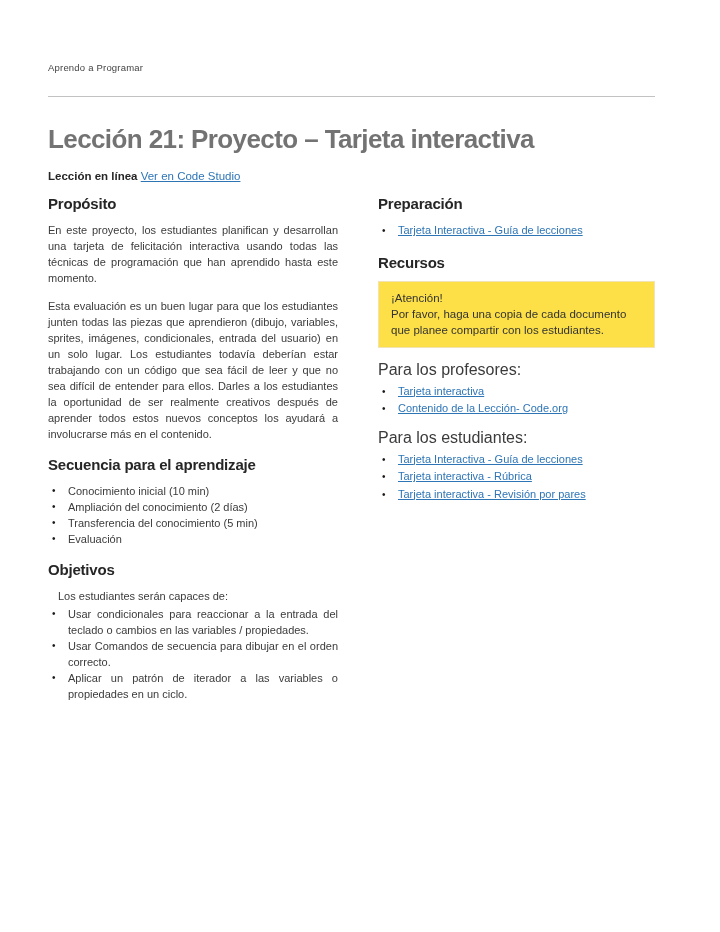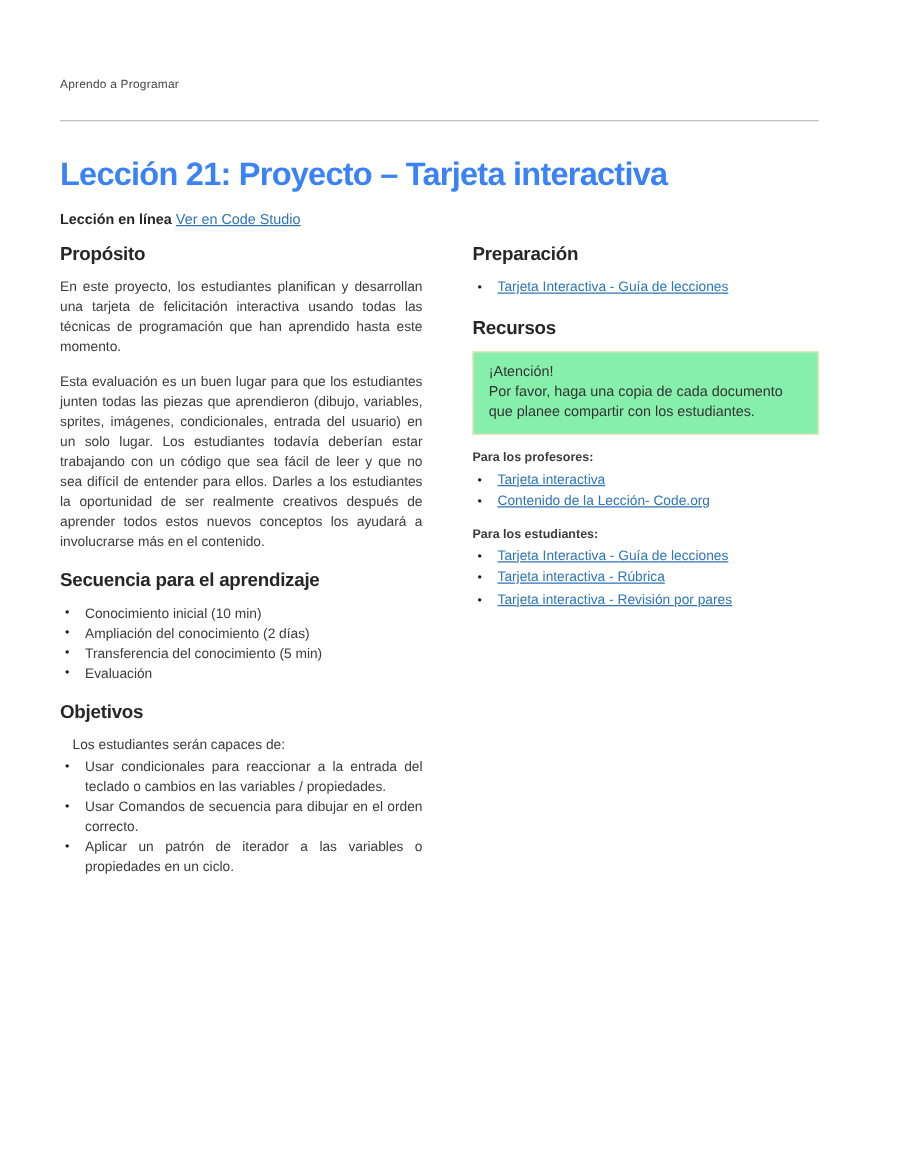--- a/index.html
+++ b/index.html
@@ -16,21 +16,21 @@
   .content { padding: 62px 65px 0 48px; }
 
   .brand { font-size: 9.5px; color: #444; letter-spacing: 0.2px; }
   .header-divider { border: none; border-top: 1px solid #c2c2c2; margin: 23px 0 0 0; }
 
   .doc-title {
     margin-top: 27px;
     font-size: 26px;
     font-weight: bold;
     letter-spacing: -0.6px;
-    color: #3b82f6;
+    color: #737373;
     white-space: nowrap;
   }
 
   .subtitle { margin-top: 15px; font-size: 11.5px; font-weight: bold; color: #262626; }
   .subtitle a, .link {
     color: #2e75b6;
     text-decoration: underline;
     font-weight: normal;
     cursor: pointer;
     text-align: center;
@@ -70,29 +70,29 @@
   }
   .bullet-body { flex: 1; text-align: justify; }
 
   .objetivos-intro { font-size: 11px; line-height: 16px; padding-left: 10px; margin-bottom: 2px; }
 
   .link-bullet-row { display: flex; font-size: 11px; line-height: 17.5px; }
   .link-bullet-row .bullet-dot { line-height: 17.5px; }
 
   .warning-box {
     border: 1px solid #f1e3b4;
-    background: #86efac;
+    background: #fde047;
     padding: 8px 10px 9px 12px;
     font-size: 11.5px;
     line-height: 16px;
     color: #333;
     margin: 2px 0 13px 0;
   }
 
-  .group-label { font-size: 10px; color: #3b3b3b; margin: 0 0 4px 0; font-weight: bold; }
+  .group-label { font-size: 16px; color: #3b3b3b; margin: 0 0 4px 0; }
   .link-group { margin-bottom: 11px; }
 
   .footer {
     position: absolute;
     left: 48px;
     right: 65px;
     top: 860px;
   }
   .footer-divider { border: none; border-top: 1.5px solid #2f2f2f; margin: 0; }
   .footer-row {

